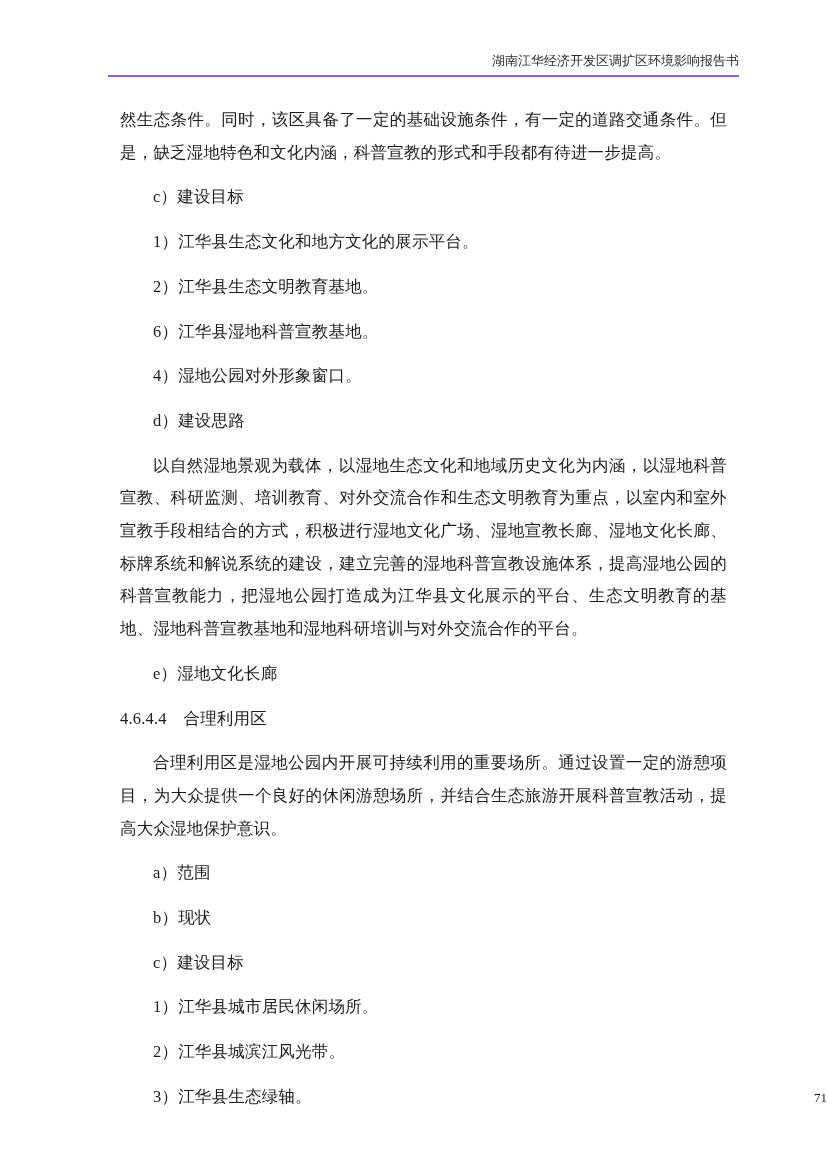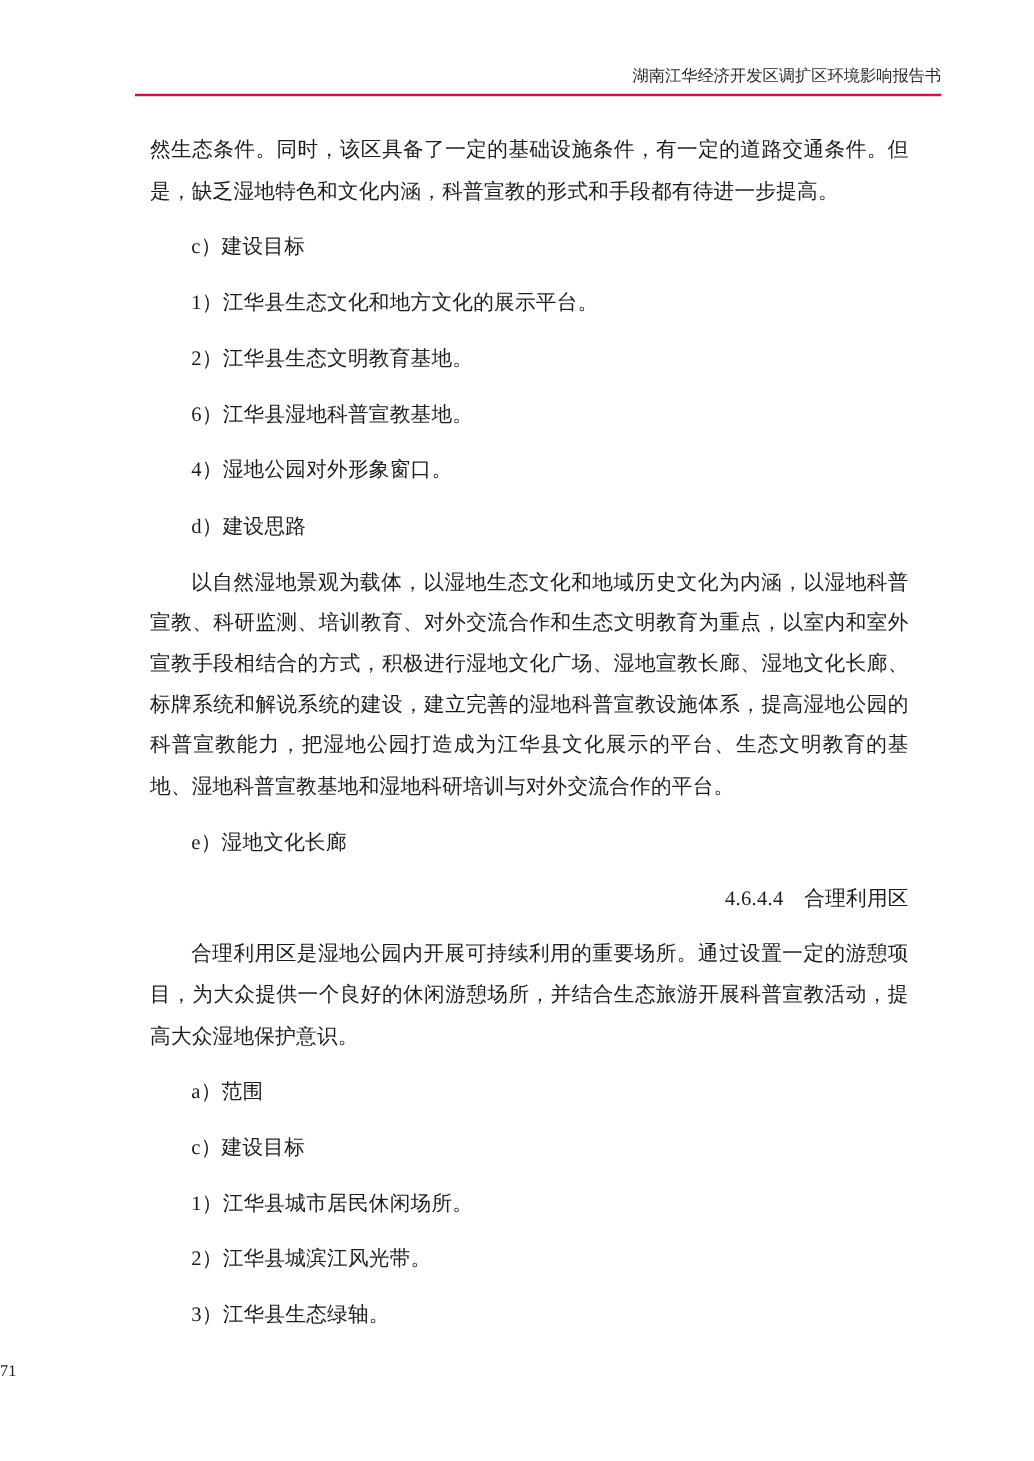--- a/index.html
+++ b/index.html
@@ -14,24 +14,24 @@
     height: 1169px;
     margin: 0 auto;
     background: #ffffff;
     color: #1c1c1c;
     font-family: "Liberation Serif", "DejaVu Serif", serif;
     overflow: hidden;
   }
   .header {
     position: absolute;
     left: 108px;
-    right: 74px;
+    right: 88px;
     top: 52px;
     padding-bottom: 5px;
-    border-bottom: 2px solid #be185d;
+    border-bottom: 2px solid #8b5cf6;
   }
   .header-title {
     text-align: right;
     font-size: 13px;
     line-height: 18px;
     color: #2b2b2b;
   }
   .content {
     position: absolute;
     left: 108px;
@@ -40,29 +40,29 @@
     font-size: 16.5px;
     line-height: 32.7px;
     text-align: justify;
     letter-spacing: 0.2px;
   }
   .content p { margin: 12px; padding: 0; }
   .para, .item { text-indent: 2em; font-family: Liberation Serif, serif; }
   .para-cont { text-indent: 0; }
   .heading {
     text-indent: 0;
-    text-align: right;
+    text-align: left;
     white-space: pre-wrap;
   }
   .footer {
     position: absolute;
     left: 0;
     right: 0;
     top: 1088px;
-    text-align: left;
+    text-align: right;
   }
   .page-number {
     font-size: 13px;
     color: #1c1c1c;
   }
 </style>
 </head>
 <body>
 
 <div class="page">
@@ -77,20 +77,21 @@
       <p class="item">1）江华县生态文化和地方文化的展示平台。</p>
       <p class="item">2）江华县生态文明教育基地。</p>
       <p class="item">6）江华县湿地科普宣教基地。</p>
       <p class="item">4）湿地公园对外形象窗口。</p>
       <p class="item">d）建设思路</p>
       <p class="para">以自然湿地景观为载体，以湿地生态文化和地域历史文化为内涵，以湿地科普宣教、科研监测、培训教育、对外交流合作和生态文明教育为重点，以室内和室外宣教手段相结合的方式，积极进行湿地文化广场、湿地宣教长廊、湿地文化长廊、标牌系统和解说系统的建设，建立完善的湿地科普宣教设施体系，提高湿地公园的科普宣教能力，把湿地公园打造成为江华县文化展示的平台、生态文明教育的基地、湿地科普宣教基地和湿地科研培训与对外交流合作的平台。</p>
       <p class="item">e）湿地文化长廊</p>
       <p class="heading">4.6.4.4　合理利用区</p>
       <p class="para">合理利用区是湿地公园内开展可持续利用的重要场所。通过设置一定的游憩项目，为大众提供一个良好的休闲游憩场所，并结合生态旅游开展科普宣教活动，提高大众湿地保护意识。</p>
       <p class="item">a）范围</p>
+      <p class="item">b）现状</p>
       <p class="item">c）建设目标</p>
       <p class="item">1）江华县城市居民休闲场所。</p>
       <p class="item">2）江华县城滨江风光带。</p>
       <p class="item">3）江华县生态绿轴。</p>
     </div>
 
   <div class="footer">
     <span class="page-number">71</span>
   </div>
 

